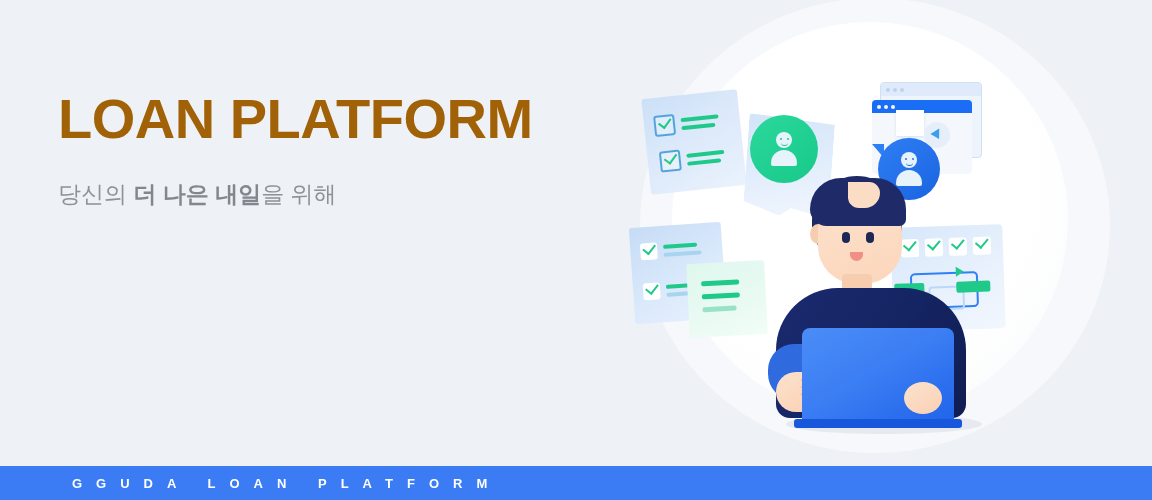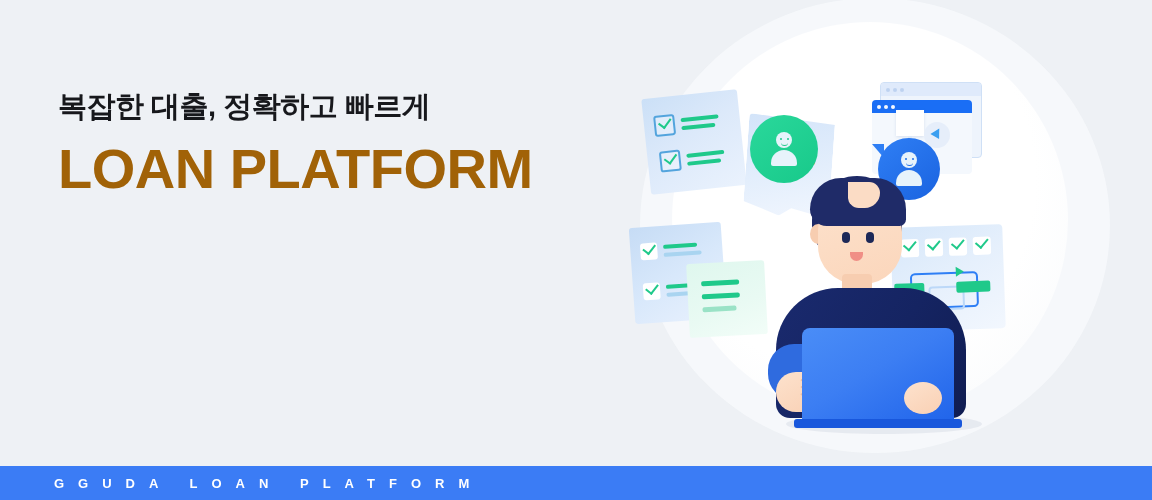--- a/index.html
+++ b/index.html
@@ -539,37 +539,39 @@
     position: absolute;
     left: 0; right: 0; bottom: 0;
     height: 34px;
     background: #3b7cf5;
     display: flex;
     align-items: center;
     overflow: hidden;
     z-index: 9;
   }
   .marquee-text {
-    padding-left: 54px;
+    padding-left: 72px;
     font-size: 13px;
     font-weight: bold;
     color: #ffffff;
     letter-spacing: 14px;
     white-space: nowrap;
   }
 </style>
 </head>
 <body>
 
 <div class="hero">
 
   <div class="copy">
-    <p class="eyebrow">복잡한 대출, 정확하고 빠르게</p>
     <h2 class="product">LOAN PLATFORM</h2>
     <p class="tagline">
+      <span class="tagline-row">
+        <span>당신의 </span><span class="em">더 나은 내일</span><span>을 위해</span>
+      </span>
     </p>
   </div>
 
   <div class="stage">
     <div class="stage-circle-soft"></div>
     <div class="stage-circle"></div>
 
     <div class="sprite card-check-1">
       <div class="paper-sheet"></div>
       <div class="chk-row" style="left:10px; top:18px;">

